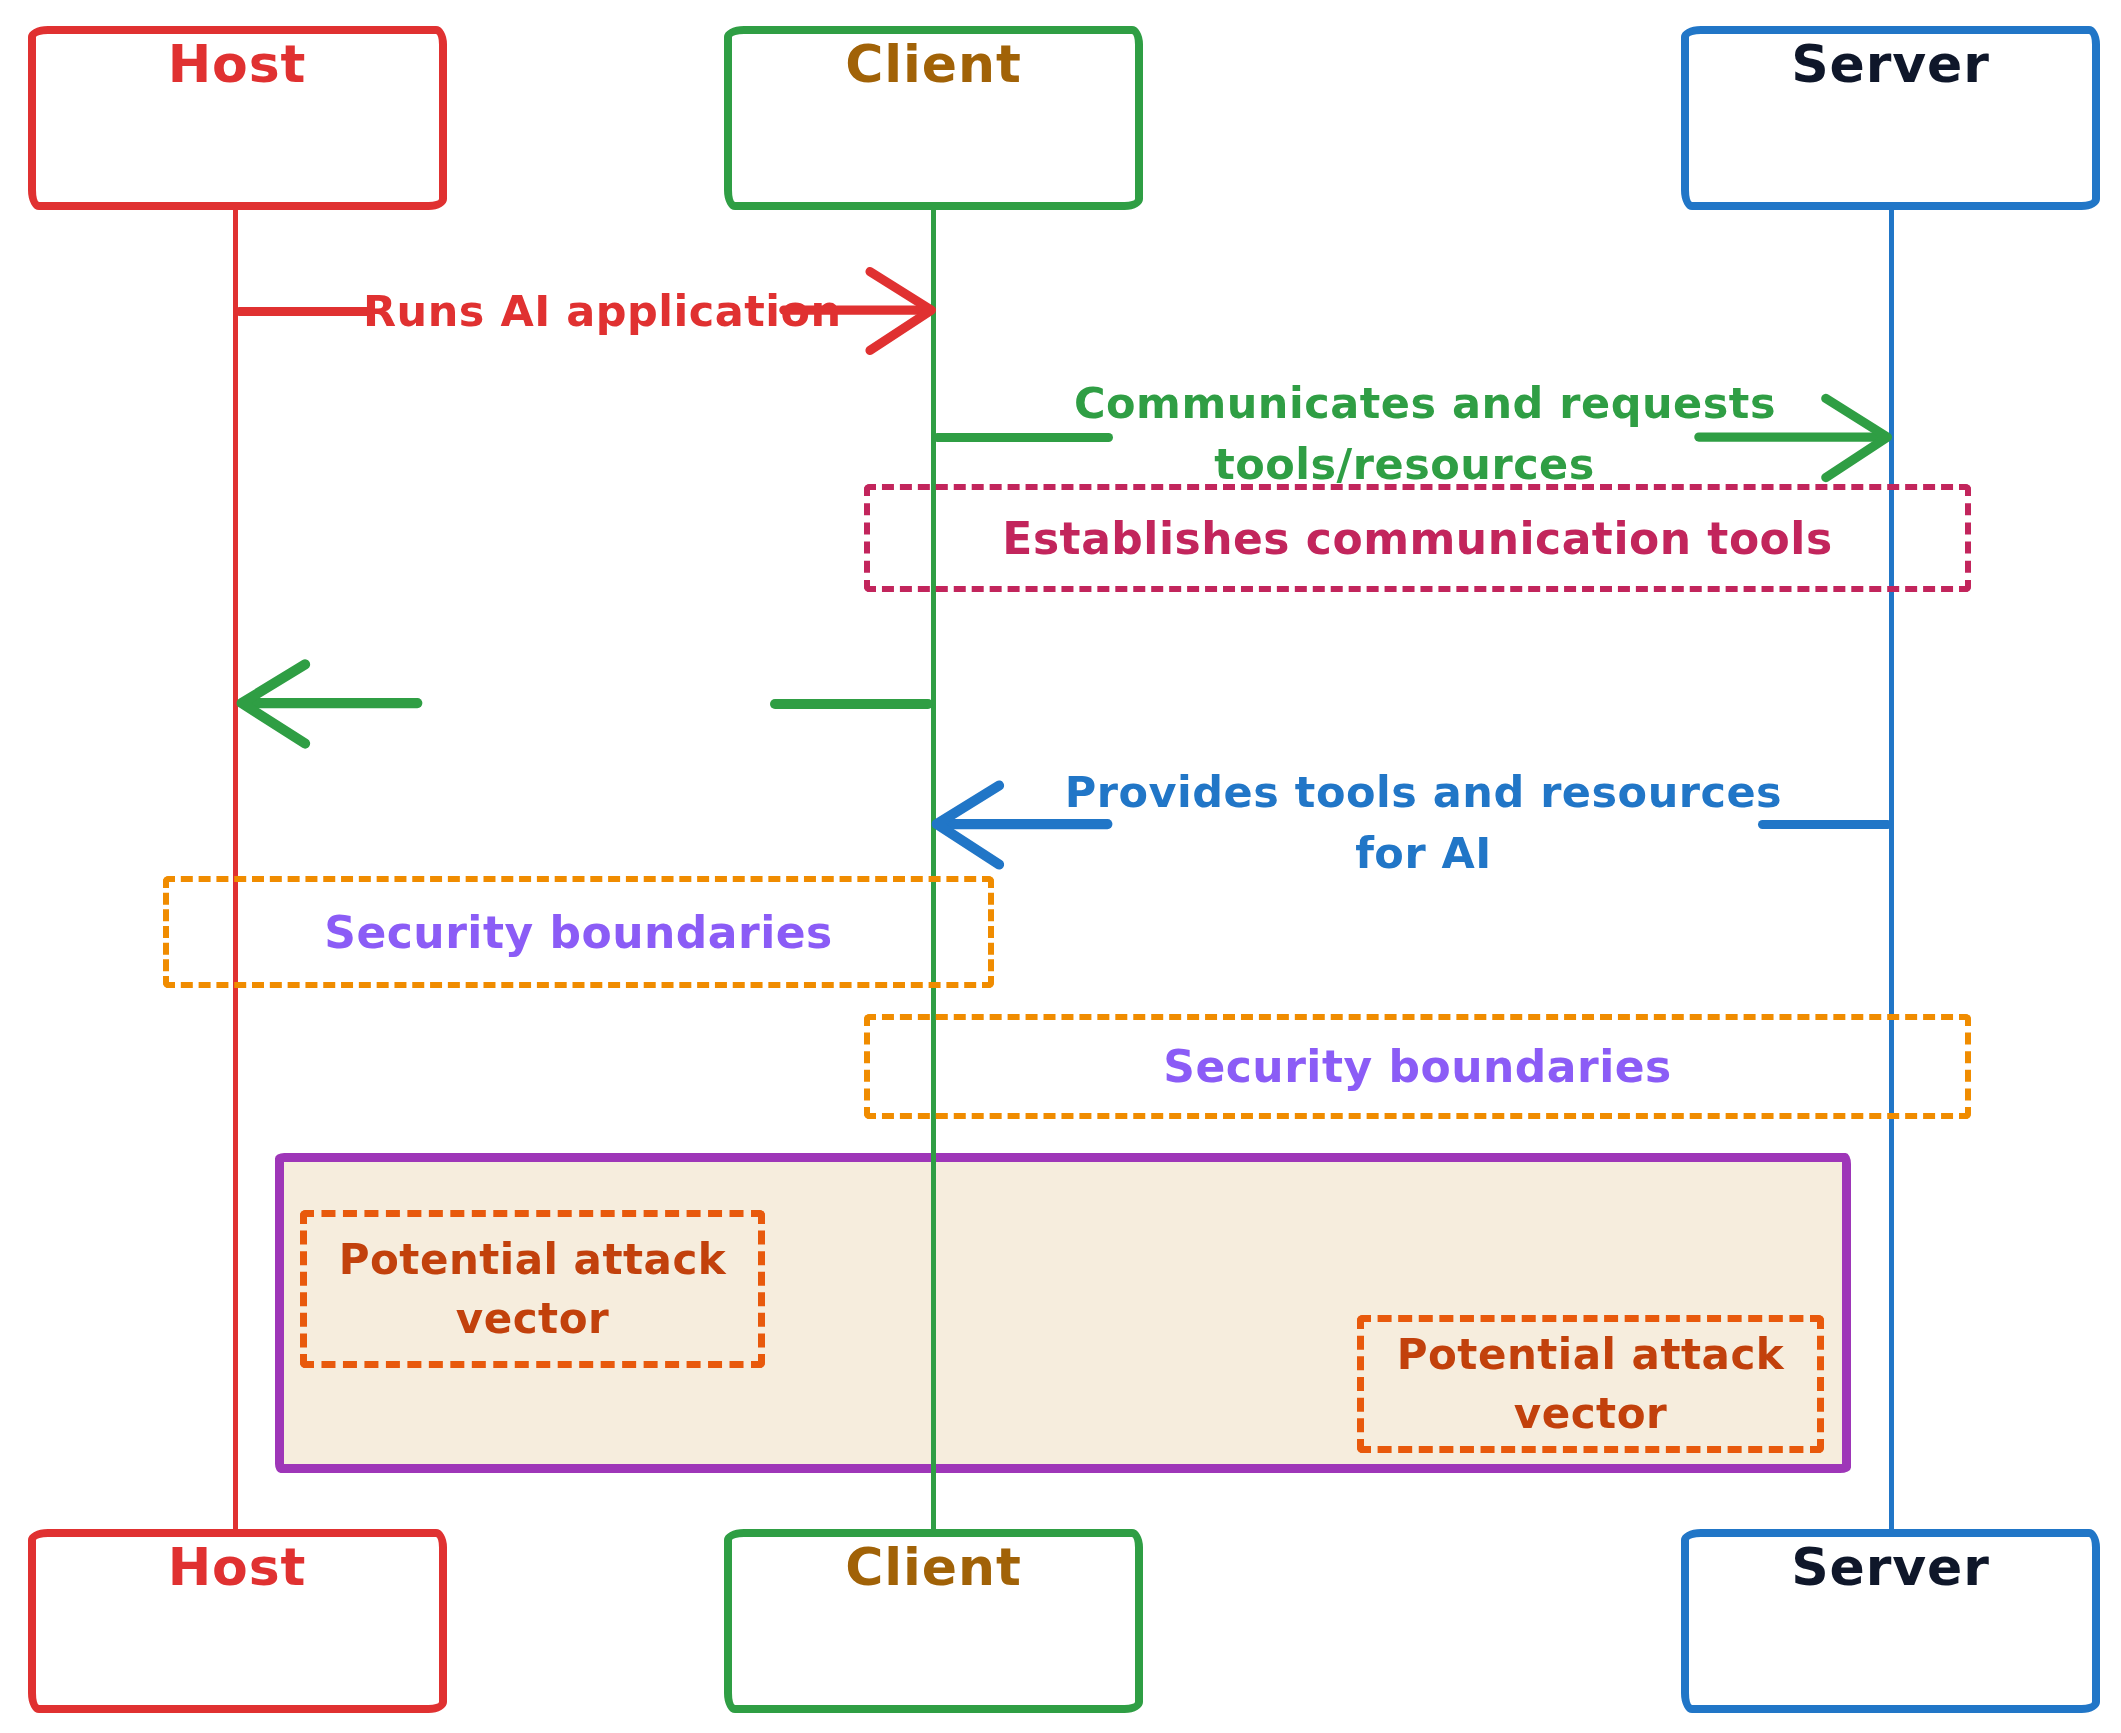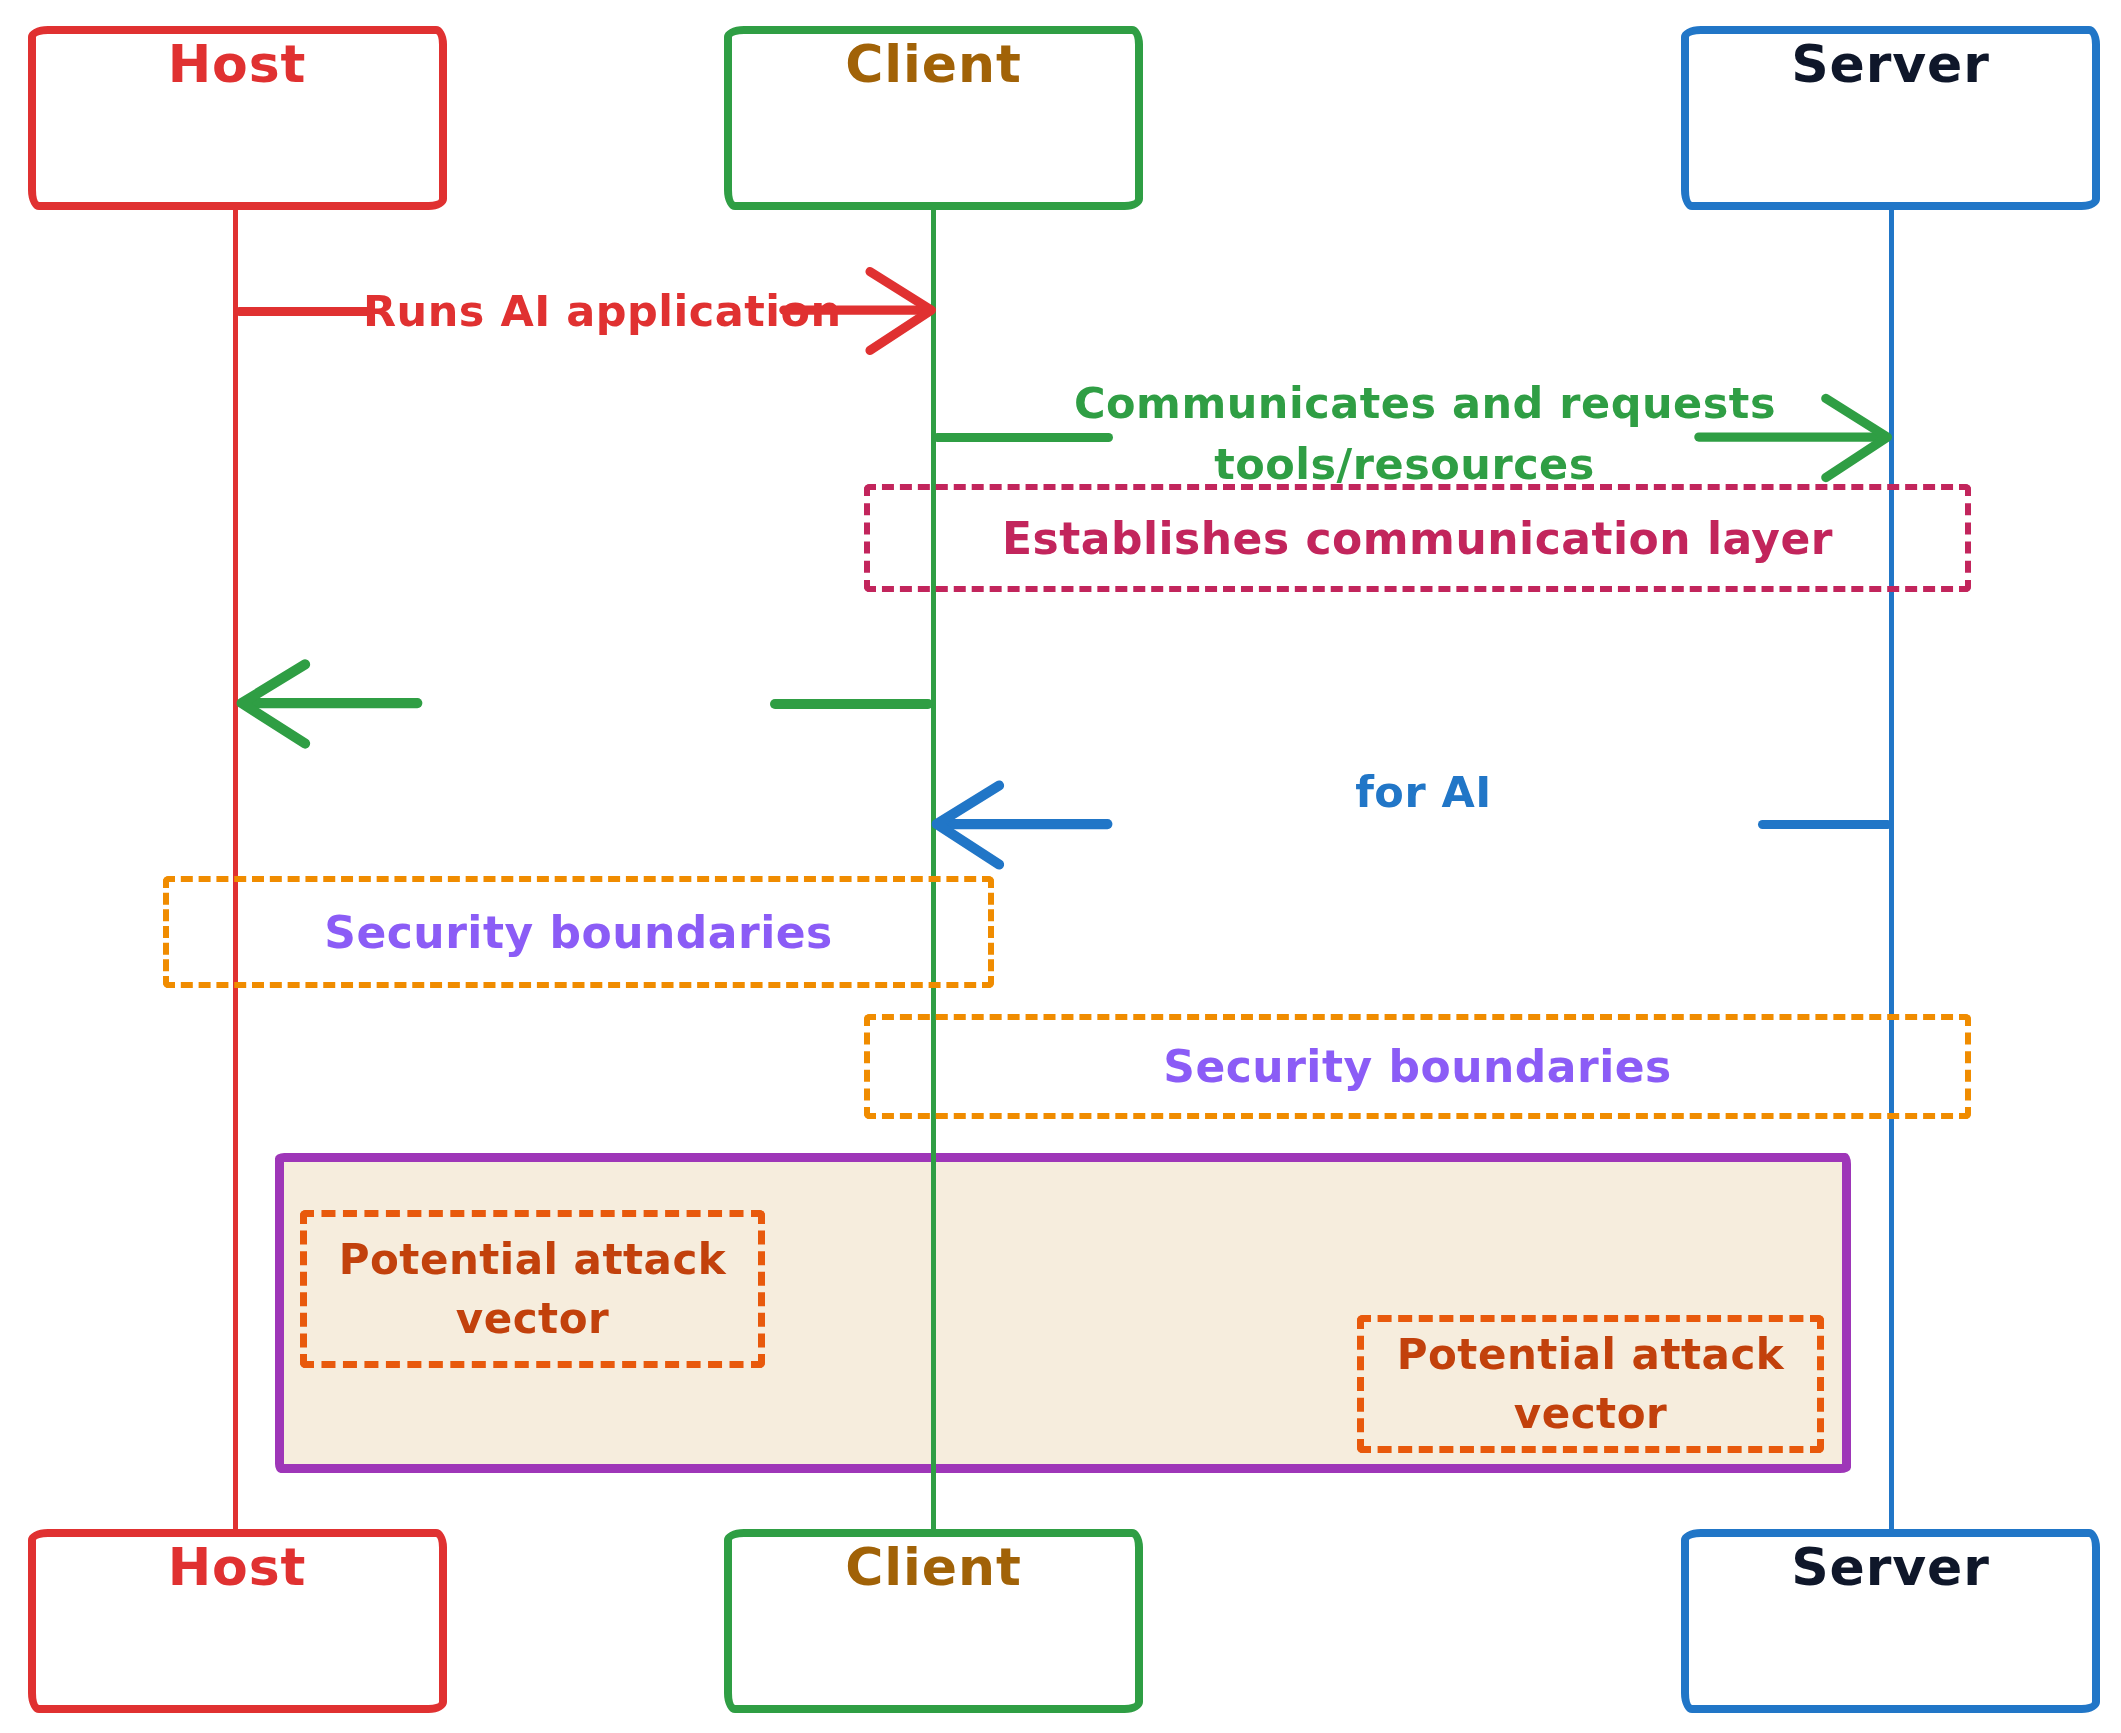--- a/index.html
+++ b/index.html
@@ -96,34 +96,35 @@
   <div class="msg-label green" style="left:1074px;top:373px;width:661px;">
     <div>Communicates and requests</div>
     <div>tools/resources</div>
   </div>
   <svg class="arrow-svg" style="left:1697px;top:392px;" width="195" height="92" viewBox="0 0 212 100">
     <path d="M2 49 L204 49" stroke="#2f9e44" stroke-width="10"></path>
     <path d="M140 7 L207 49 L140 93" stroke="#2f9e44" stroke-width="10"></path>
   </svg>
 
   <div class="note crimson" style="left:864px;top:484px;width:1107px;height:108px;">
-    <div>Establishes communication layer</div>
+    <div>Establishes communication tools</div>
   </div>
 
   <svg class="arrow-svg" style="left:237px;top:658px;" width="184" height="92" viewBox="0 0 200 100">
     <path d="M196 49 L8 49" stroke="#2f9e44" stroke-width="11"></path>
     <path d="M74 7 L5 49 L74 93" stroke="#2f9e44" stroke-width="11"></path>
   </svg>
   <div class="seg green" style="left:770px;top:699px;width:163px;height:10px;"></div>
 
   <svg class="arrow-svg" style="left:933px;top:779px;" width="179" height="92" viewBox="0 0 195 100">
     <path d="M190 49 L8 49" stroke="#2176c7" stroke-width="11"></path>
     <path d="M72 7 L4 49 L72 93" stroke="#2176c7" stroke-width="11"></path>
   </svg>
   <div class="msg-label blue" style="left:1061px;top:762px;width:725px;">
+    <div>Provides tools and resources</div>
     <div>for AI</div>
   </div>
   <div class="seg blue" style="left:1758px;top:820px;width:134px;"></div>
 
   <div class="note orange" style="left:163px;top:876px;width:831px;height:112px;">
     <div>Security boundaries</div>
   </div>
 
   <div class="note orange" style="left:864px;top:1014px;width:1107px;height:105px;">
     <div>Security boundaries</div>

